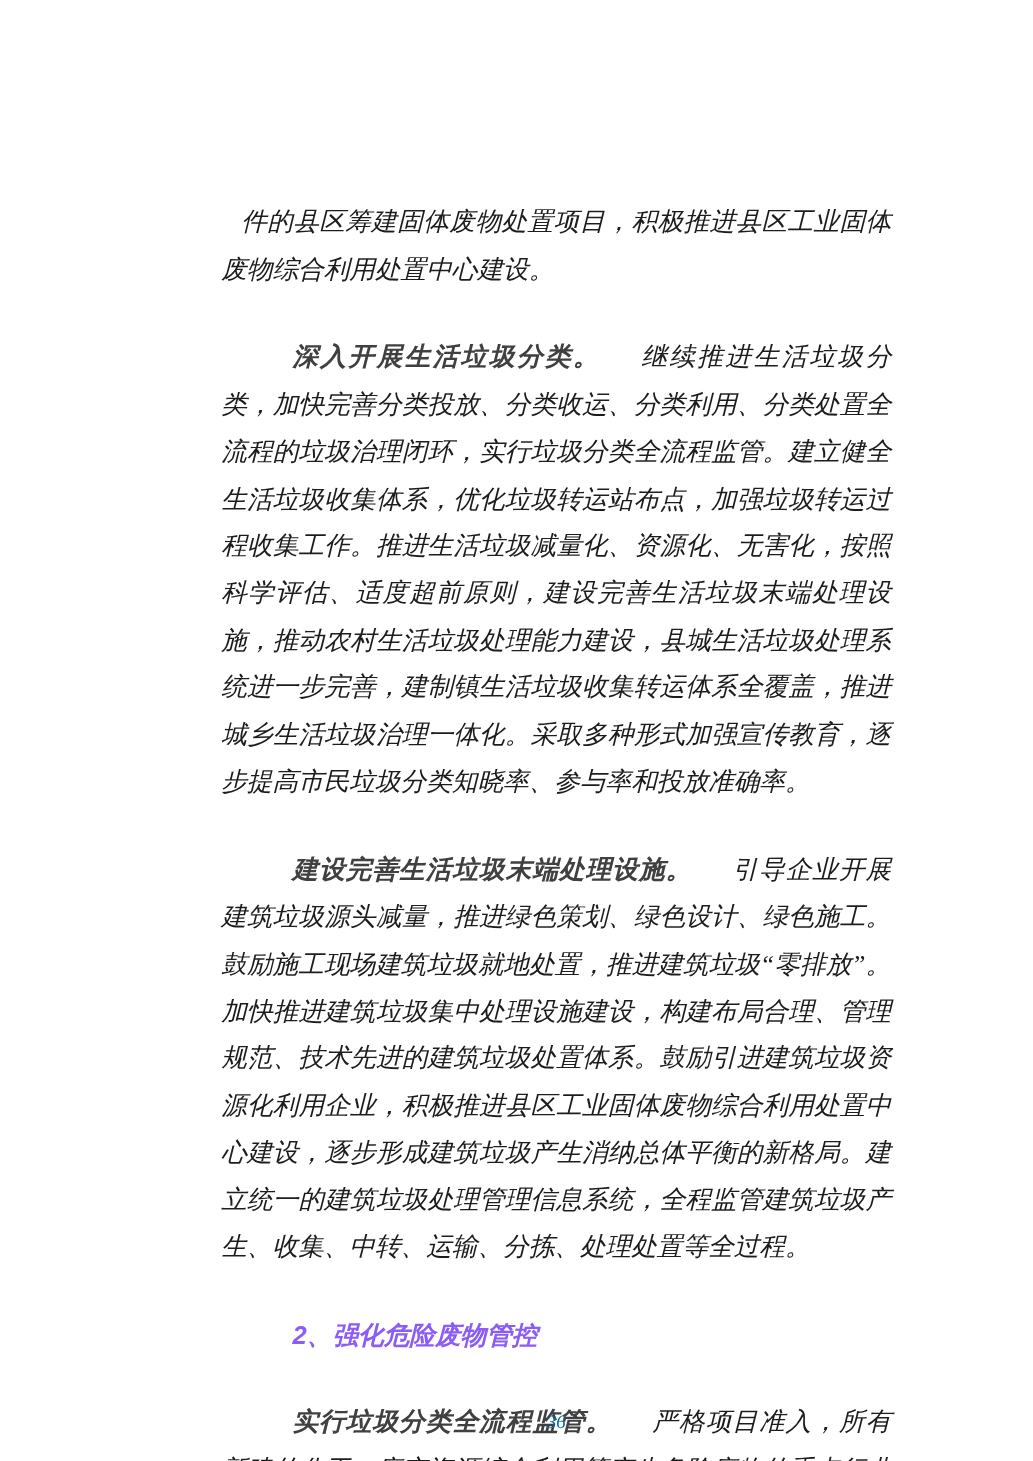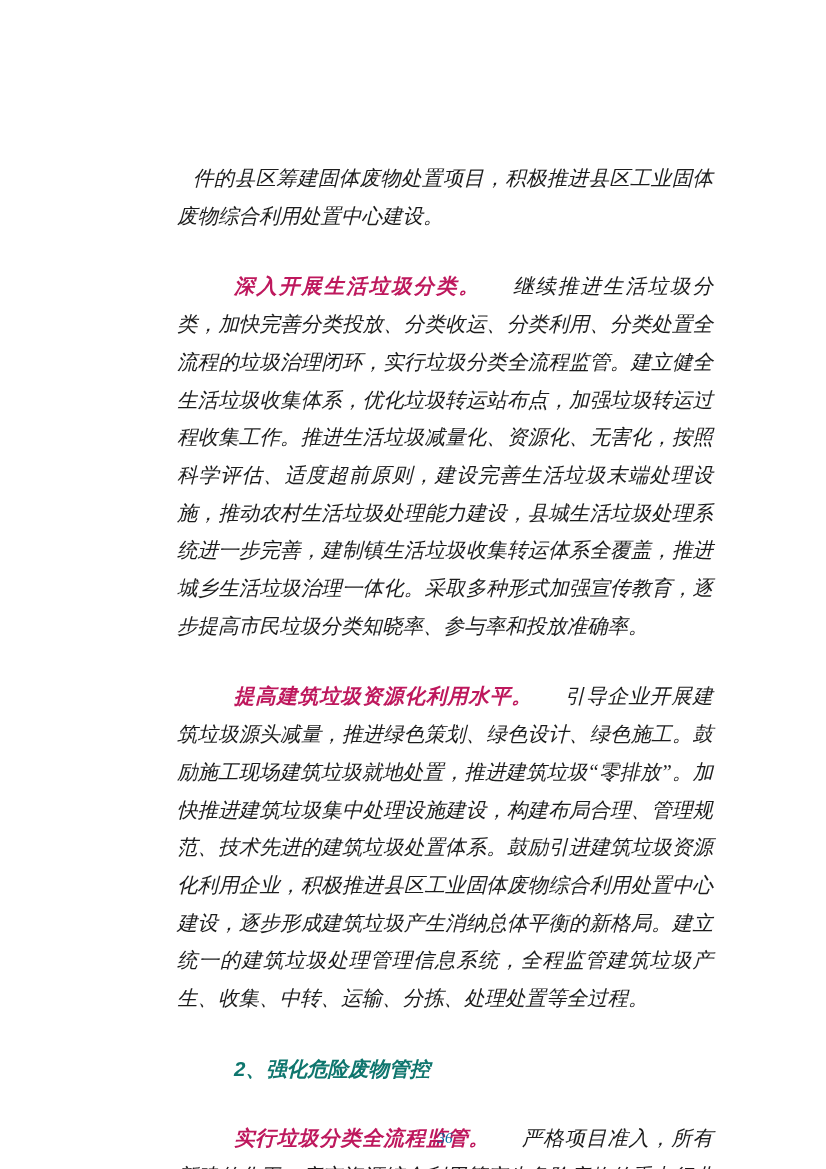--- a/index.html
+++ b/index.html
@@ -26,26 +26,26 @@
     text-align: justify;
     text-justify: inter-character;
     color: #1c1c1c;
     letter-spacing: 0;
     word-break: break-all;
   }
   .para.indent { text-indent: 41px; }
   .para .lead {
     font-family: "Liberation Sans", sans-serif;
     font-weight: bold;
-    color: #be185d;
+    color: #404040;
   }
   .para.heading {
     font-family: "Liberation Sans", sans-serif;
     font-weight: bold;
-    color: #0f766e;
+    color: #8b5cf6;
     text-align: left;
   }
   .page-footer {
     position: absolute;
     left: 0; top: 1082px;
     width: 826px;
     text-align: center;
     font-size: 15px;
     color: #0369a1;
     font-family: "Liberation Serif", serif;
@@ -54,21 +54,21 @@
 </head>
 <body>
 
 <div class="sheet">
   <div class="content">
 
     <p class="para"><span>件的县区筹建固体废物处置项目，积极推进县区工业固体废物综合利用处置中心建设。</span></p>
 
     <p class="para indent"><span class="lead">深入开展生活垃圾分类。</span><span>继续推进生活垃圾分类，加快完善分类投放、分类收运、分类利用、分类处置全流程的垃圾治理闭环，实行垃圾分类全流程监管。建立健全生活垃圾收集体系，优化垃圾转运站布点，加强垃圾转运过程收集工作。推进生活垃圾减量化、资源化、无害化，按照科学评估、适度超前原则，建设完善生活垃圾末端处理设施，推动农村生活垃圾处理能力建设，县城生活垃圾处理系统进一步完善，建制镇生活垃圾收集转运体系全覆盖，推进城乡生活垃圾治理一体化。采取多种形式加强宣传教育，逐步提高市民垃圾分类知晓率、参与率和投放准确率。</span></p>
 
-    <p class="para indent"><span class="lead">提高建筑垃圾资源化利用水平。</span><span>引导企业开展建筑垃圾源头减量，推进绿色策划、绿色设计、绿色施工。鼓励施工现场建筑垃圾就地处置，推进建筑垃圾“零排放”。加快推进建筑垃圾集中处理设施建设，构建布局合理、管理规范、技术先进的建筑垃圾处置体系。鼓励引进建筑垃圾资源化利用企业，积极推进县区工业固体废物综合利用处置中心建设，逐步形成建筑垃圾产生消纳总体平衡的新格局。建立统一的建筑垃圾处理管理信息系统，全程监管建筑垃圾产生、收集、中转、运输、分拣、处理处置等全过程。</span></p>
+    <p class="para indent"><span class="lead">建设完善生活垃圾末端处理设施。</span><span>引导企业开展建筑垃圾源头减量，推进绿色策划、绿色设计、绿色施工。鼓励施工现场建筑垃圾就地处置，推进建筑垃圾“零排放”。加快推进建筑垃圾集中处理设施建设，构建布局合理、管理规范、技术先进的建筑垃圾处置体系。鼓励引进建筑垃圾资源化利用企业，积极推进县区工业固体废物综合利用处置中心建设，逐步形成建筑垃圾产生消纳总体平衡的新格局。建立统一的建筑垃圾处理管理信息系统，全程监管建筑垃圾产生、收集、中转、运输、分拣、处理处置等全过程。</span></p>
 
     <p class="para indent heading"><span>2、强化危险废物管控</span></p>
 
     <p class="para indent"><span class="lead">实行垃圾分类全流程监管。</span><span>严格项目准入，所有新建的化工、废弃资源综合利用等产生危险废物的重点行业企业应进入工业园区。围绕危废专项整治三年行动，常态化开展危险废物规范化管理检查。有序推进涉危重点企业安装视频监控、智能地磅、电子液位计等设备，集成视频、称重、贮存、工况和排放等数据，实时监控危险废</span></p>
 
   </div>
 
   <div class="page-footer">36</div>
 </div>
 

